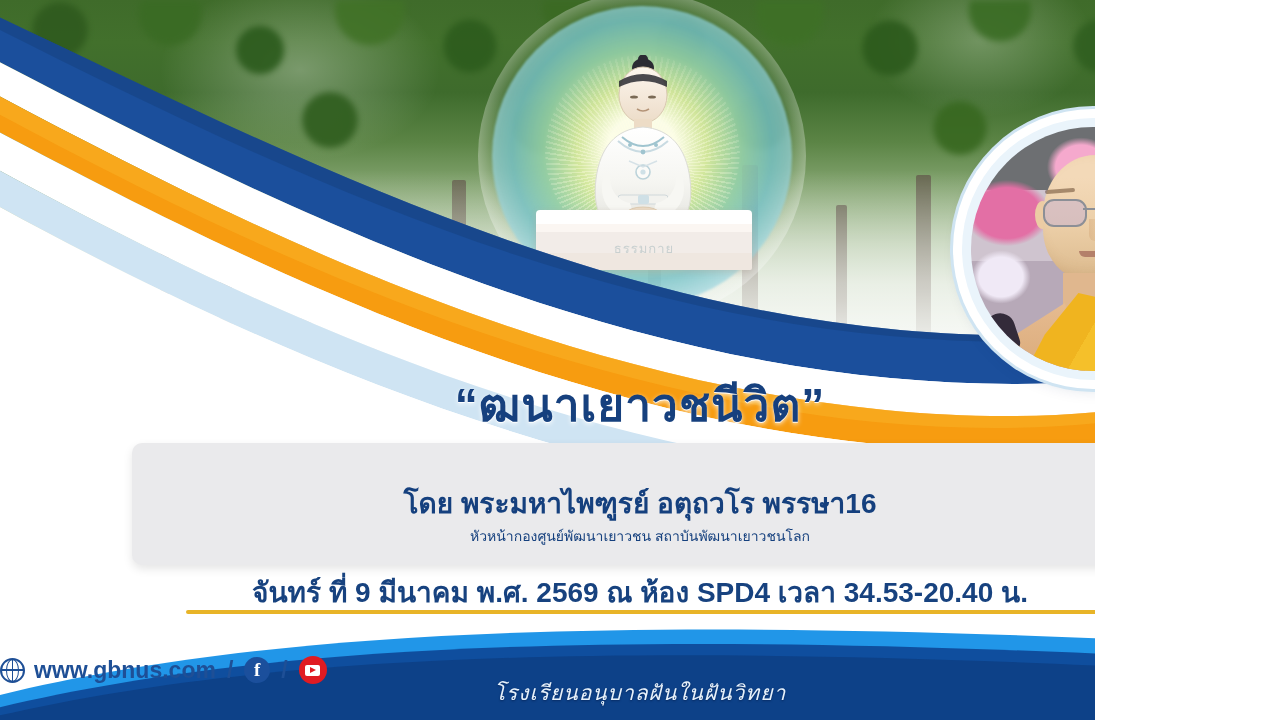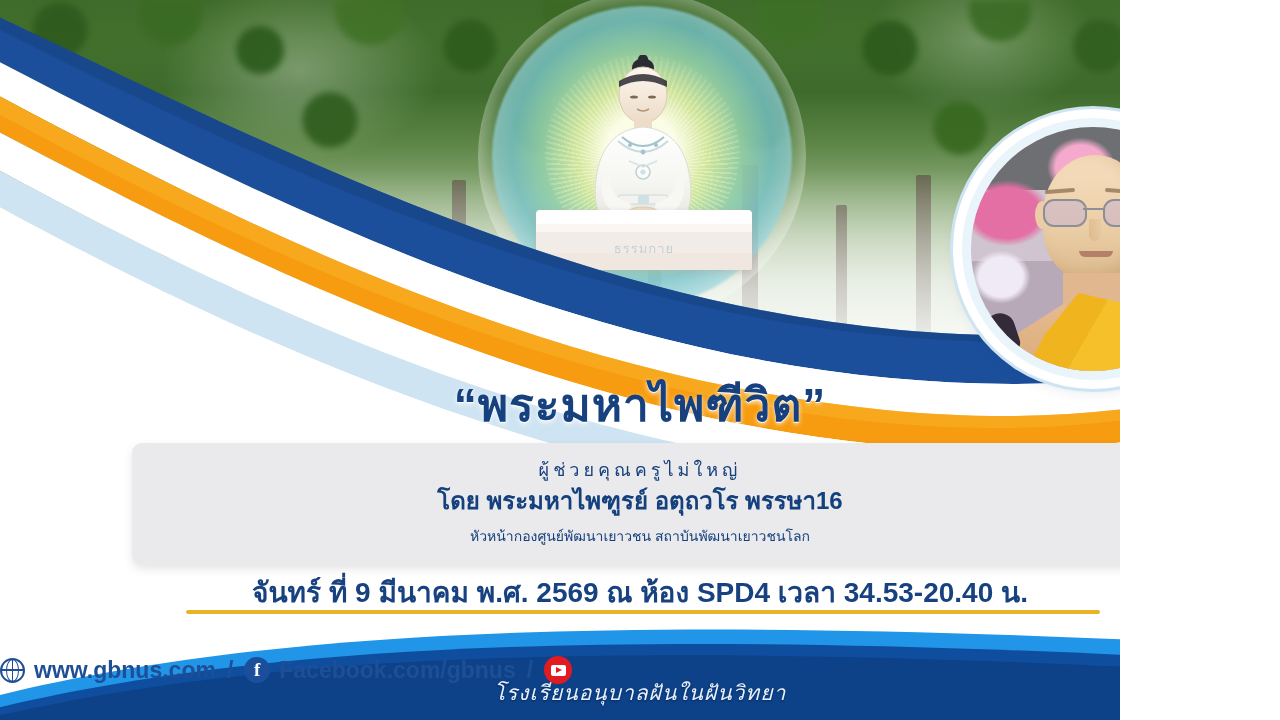--- a/index.html
+++ b/index.html
@@ -1,21 +1,21 @@
 <!DOCTYPE html>
 <html><head>
 <meta charset="utf-8">
 <style>
   html,body{margin:0;padding:0;}
   body{
     width:1280px;height:720px;overflow:hidden;
     font-family:"Liberation Sans","DejaVu Sans",sans-serif;
     background:#ffffff;
   }
-  #poster{position:relative;width:1095px;height:720px;overflow:hidden;background:#fff;padding-left:25px;}
+  #poster{position:relative;width:1095px;height:720px;overflow:hidden;background:#fff;}
 
   
   .forest{
     position:absolute;left:0;top:0;width:1280px;height:420px;
     background:
       radial-gradient(ellipse 200px 130px at 300px 70px, rgba(255,255,255,.30), rgba(255,255,255,0) 70%),
       radial-gradient(ellipse 160px 110px at 980px 40px, rgba(255,255,255,.25), rgba(255,255,255,0) 70%),
       linear-gradient(to bottom,
         #3f6b2a 0%, #42702c 10%, #3e6b2c 22%,
         #5c8546 34%, #8aa977 46%, #b4c8a6 58%,
@@ -144,21 +144,21 @@
     position:absolute;left:132px;top:443px;width:1016px;height:122px;
     background:#eaeaec;border-radius:10px;
     box-shadow:0 4px 10px rgba(0,0,0,.10);
   }
   .sub1{
     position:absolute;left:0;top:12px;width:1016px;text-align:center;
     font-size:18px;color:#15407e;letter-spacing:4px;
   }
   .sub2{
     position:absolute;left:0;top:38px;width:1016px;text-align:center;
-    font-size:24px;font-weight:bold;color:#15407e;
+    font-size:28px;font-weight:bold;color:#15407e;
   }
   .sub3{
     position:absolute;left:0;top:82px;width:1016px;text-align:center;
     font-size:14px;color:#15407e;
   }
   .dateline{
     position:absolute;left:0;top:570px;width:1280px;text-align:center;
     font-size:28px;font-weight:bold;color:#17427f;
   }
   .gold-rule{
@@ -316,41 +316,39 @@
       </div>
       <div class="nose"></div>
       <div class="mouth"></div>
       <div class="neck"></div>
       <div class="shoulder"></div>
       <div class="robe"></div>
       <div class="mic"></div>
     </div>
   </div>
 
-  <div class="title">“พระมหาไพฑีวิต”</div>
+  <div class="title">“ฒนาเยาวชนีวิต”</div>
 
   <div class="card">
-    <div class="sub1">ผู้ช่วยคุณครูไม่ใหญ่</div>
     <div class="sub2">โดย พระมหาไพฑูรย์ อตุถวโร พรรษา16</div>
     <div class="sub3">หัวหน้ากองศูนย์พัฒนาเยาวชน สถาบันพัฒนาเยาวชนโลก</div>
   </div>
 
   <div class="dateline">จันทร์ ที่ 9 มีนาคม พ.ศ. 2569 ณ ห้อง SPD4 เวลา 34.53-20.40 น.</div>
   <div class="gold-rule"></div>
 
   <div class="social">
     <span class="ic ic-globe">
         <span class="globe-curve"></span>
       </span>
     <span class="txt">www.gbnus.com</span>
     <span class="sep">/</span>
     <span class="ic ic-fb">
         <span>f</span>
       </span>
-    <span class="txt">Facebook.com/gbnus</span>
     <span class="sep">/</span>
     <span class="ic ic-yt">
         <span class="inner"></span>
       </span>
   </div>
 
   <div class="handwrite">โรงเรียนอนุบาลฝันในฝันวิทยา</div>
 
 </div>
 

